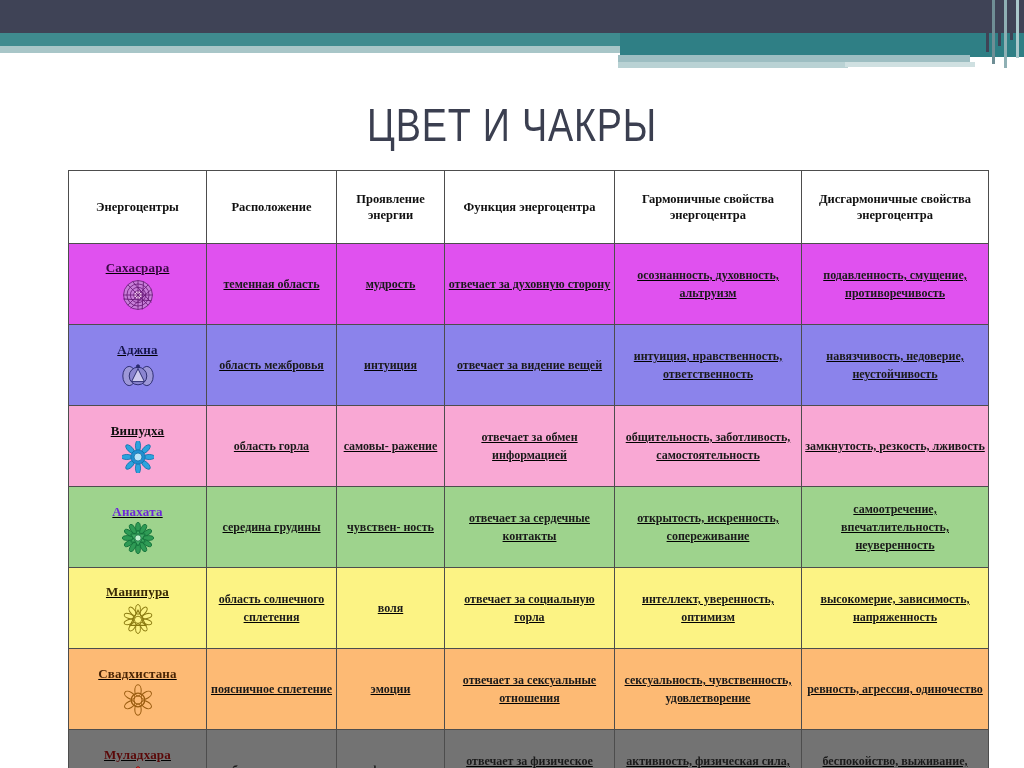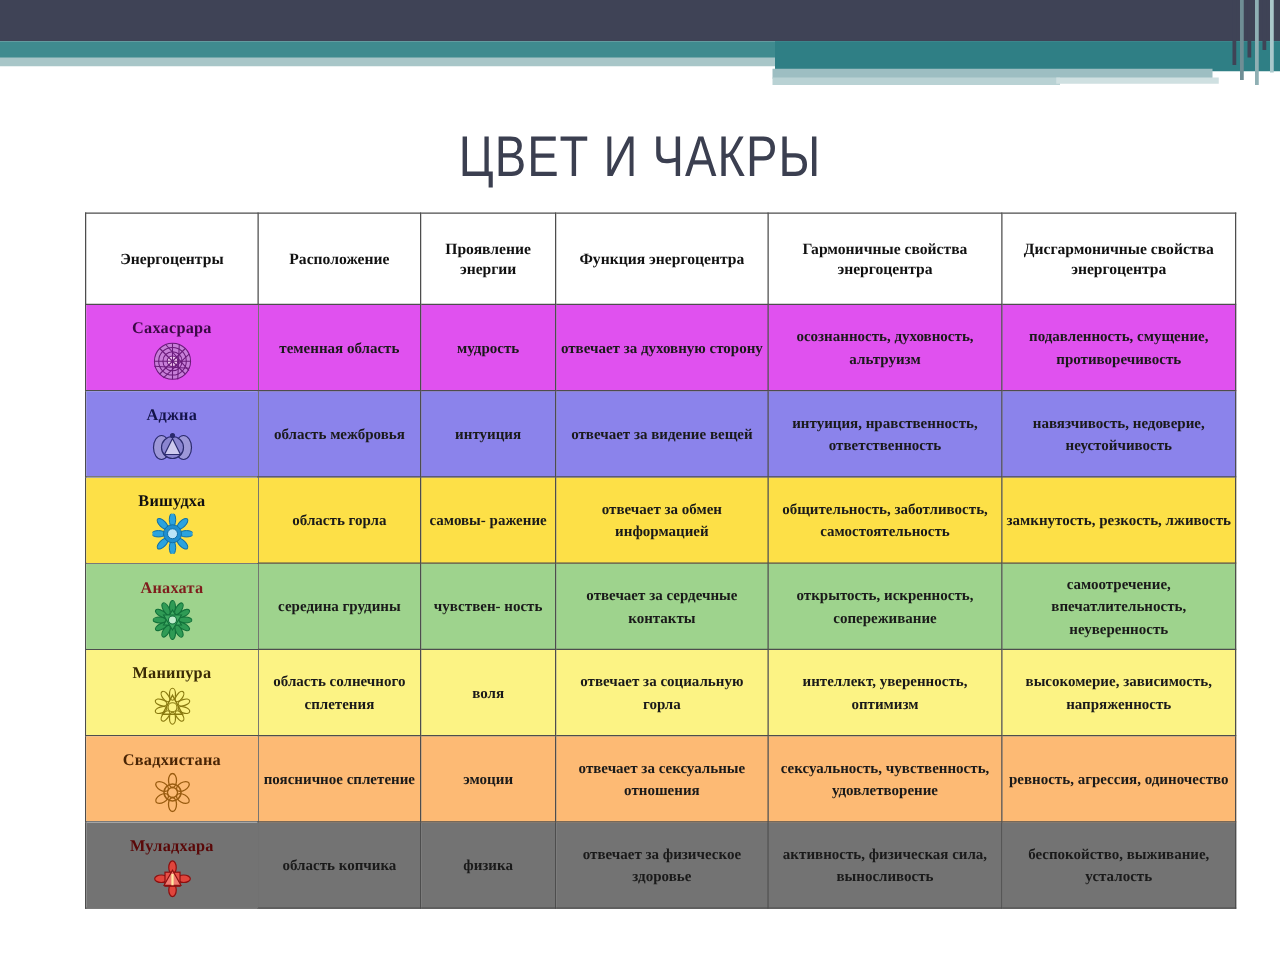--- a/index.html
+++ b/index.html
@@ -118,21 +118,21 @@
     height: 68px;
     font-family: "Liberation Serif", serif;
   }
   tbody td {
     font-size: 12px;
     font-weight: bold;
     line-height: 1.5;
     font-family: "Liberation Serif", serif;
     color: #1a1a1a;
   }
-  tbody tr { height: 69px; }
+  tbody tr { height: 81px; text-decoration: underline; }
 
   col.c0 { width: 138px; }
   col.c1 { width: 130px; }
   col.c2 { width: 108px; }
   col.c3 { width: 170px; }
   col.c4 { width: 187px; }
   col.c5 { width: 187px; }
 
   .cell-name {
     position: relative;
@@ -146,30 +146,30 @@
     margin-bottom: 1px;
   }
   .sym {
     display: block;
     margin: 0 auto;
   }
 
   
   .r0 td { background: #e051ef; }
   .r1 td { background: #8b83eb; }
-  .r2 td { background: #fde047; }
+  .r2 td { background: #f9a8d4; }
   .r3 td { background: #9ed38d; }
   .r4 td { background: #fcf384; }
   .r5 td { background: #fdba74; }
   .r6 td { background: #737373; }
 
   .r0 .name-label { color: #3a0a45; }
   .r1 .name-label { color: #14144a; }
   .r2 .name-label { color: #101010; }
-  .r3 .name-label { color: #7f1d1d; }
+  .r3 .name-label { color: #6d28d9; }
   .r4 .name-label { color: #3a2a05; }
   .r5 .name-label { color: #4a2505; }
   .r6 .name-label { color: #5a0808; }
 </style>
 </head>
 <body>
 
 <div id="banner">
   <div class="band-dark"></div>
   <div class="band-teal"></div>

